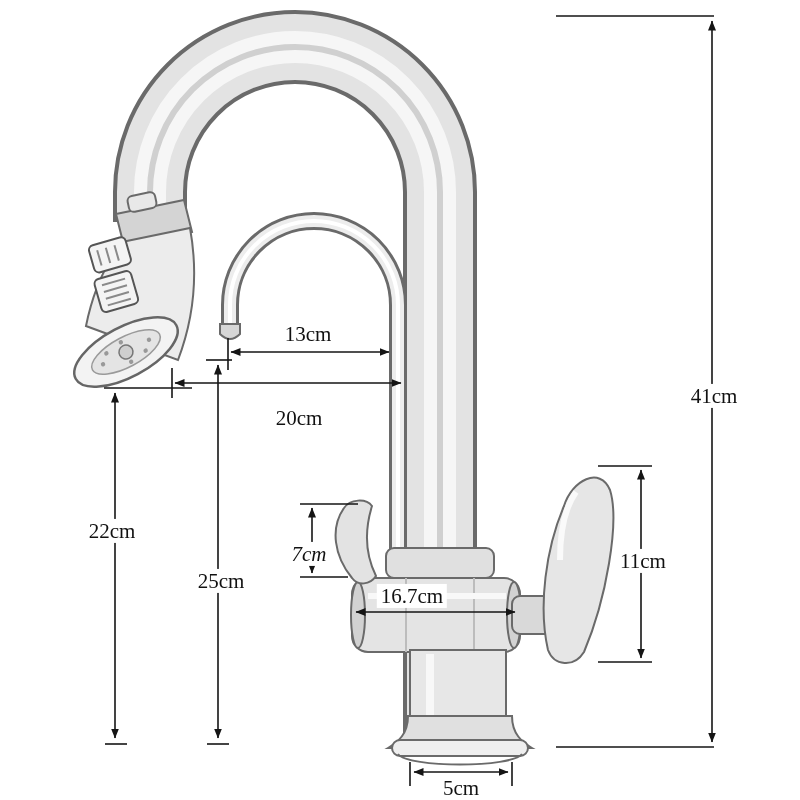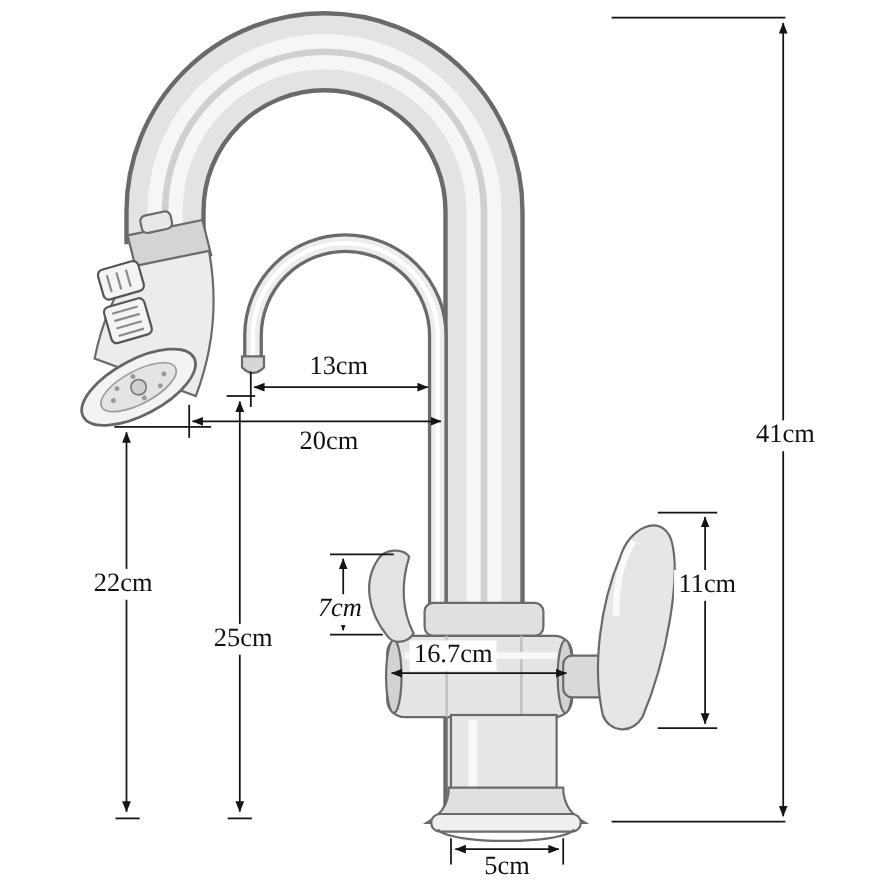--- a/index.html
+++ b/index.html
@@ -7,21 +7,21 @@
     position:relative;
     width:800px;height:800px;
     background:#fff;
     overflow:hidden;
     font-family:"Liberation Serif", serif;
   }
   .canvas svg{position:absolute;left:0;top:0;}
   .dim-label{
     position:absolute;
     transform:translate(-50%,-50%);
-    font-size:24px;
+    font-size:21px;
     color:#111;
     background:#fff;
     padding:0 4px;
     line-height:1.15;
     white-space:nowrap;
     z-index:5;
   }
 </style>
 </head>
 <body>
@@ -137,19 +137,19 @@
       <path d="M410 762 V786"></path>
       <path d="M512 762 V786"></path>
       <path d="M414 772 H508" marker-start="url(#ah)" marker-end="url(#ah)"></path>
     </g>
   </svg>
 
   <div class="dim-label" style="left:714px;top:384px;margin-top:12px;">41cm</div>
   <div class="dim-label" style="left:112px;top:531px;">22cm</div>
   <div class="dim-label" style="left:221px;top:581px;">25cm</div>
   <div class="dim-label" style="left:308px;top:334px;">13cm</div>
-  <div class="dim-label" style="left:299px;top:402px;">20cm</div>
+  <div class="dim-label" style="left:299px;top:418px;">20cm</div>
   <div class="dim-label" style="left:309px;top:554px;font-style:italic;">7cm</div>
-  <div class="dim-label" style="left:643px;top:532px;">11cm</div>
+  <div class="dim-label" style="left:643px;top:561px;">11cm</div>
   <div class="dim-label" style="left:412px;top:596px;">16.7cm</div>
   <div class="dim-label" style="left:461px;top:788px;text-align:right;">5cm</div>
 
 </div>
 
 </body></html>

